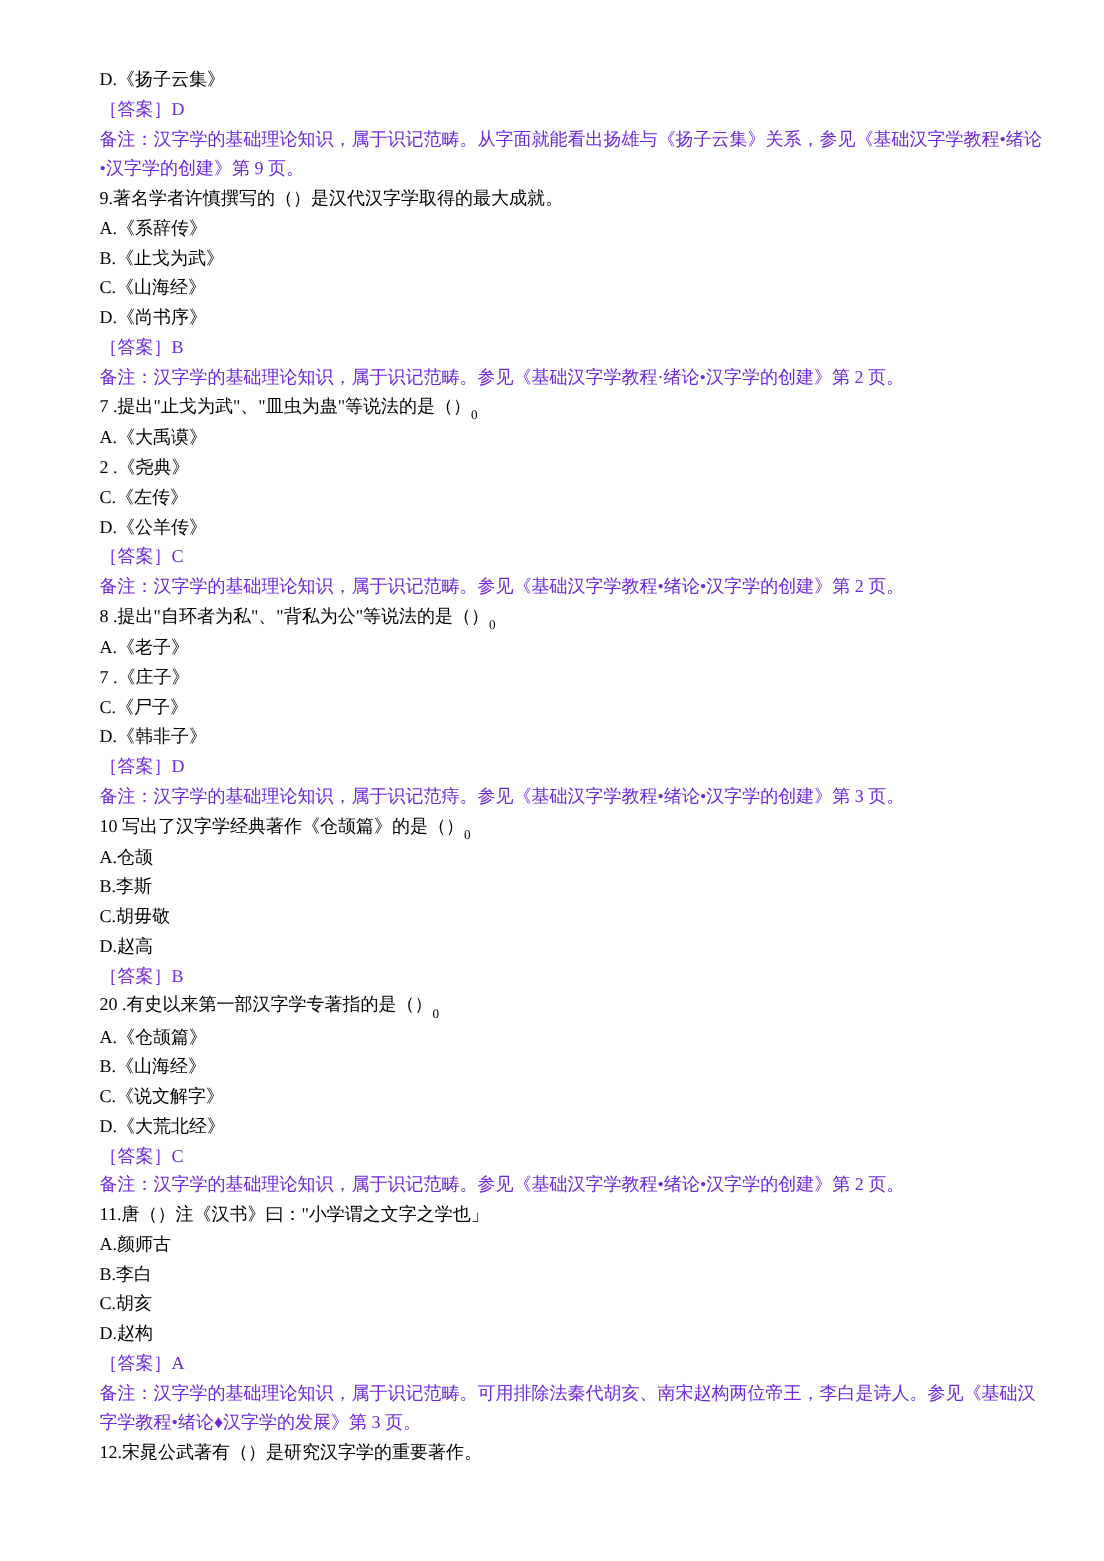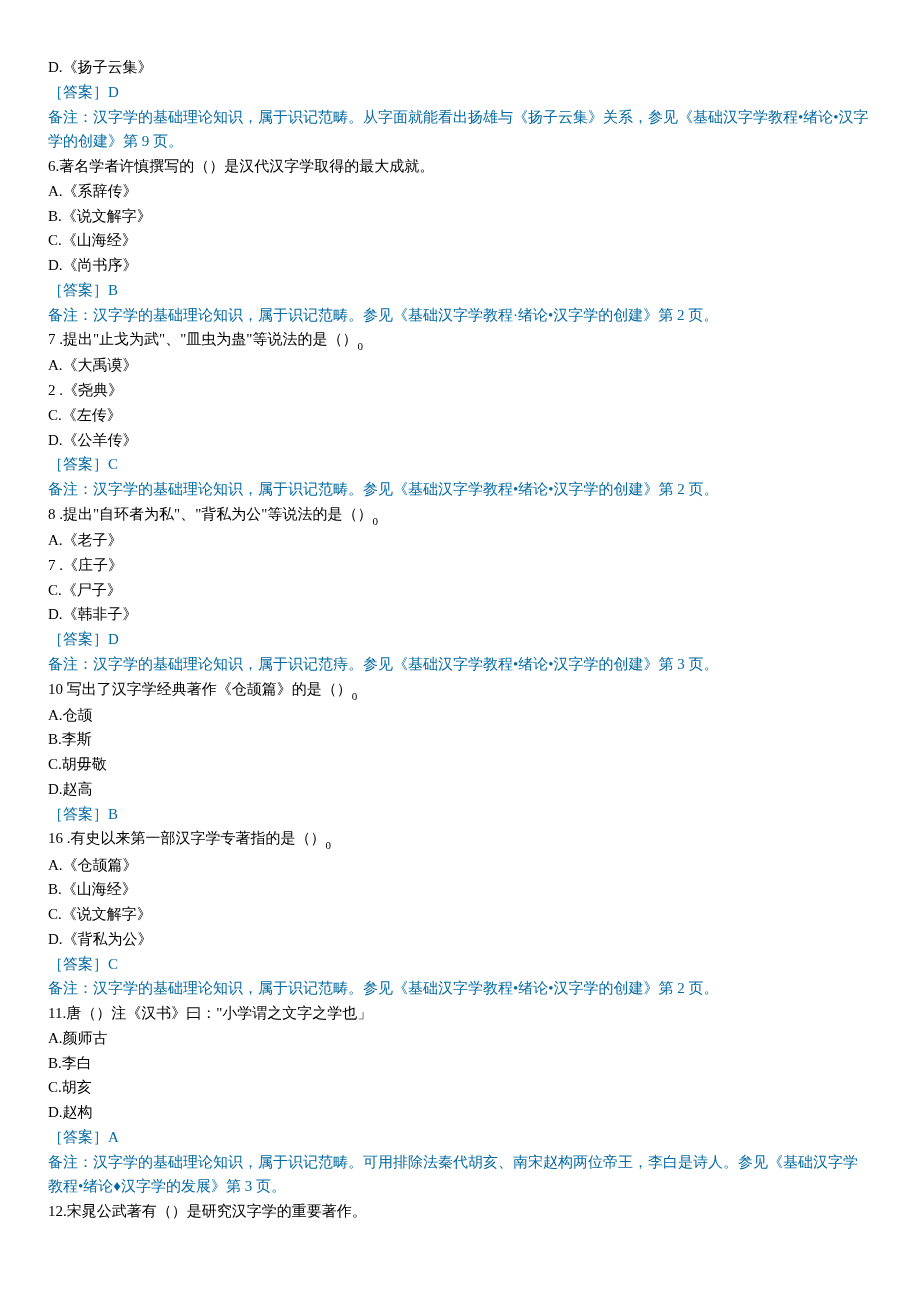--- a/index.html
+++ b/index.html
@@ -8,41 +8,42 @@
     line-height: 1.65;
     color: #000;
     background: #fff;
     margin: 0;
     padding: 55px 48px;
     width: 920px;
     box-sizing: border-box;
   }
   .line {
     display: block;
+    margin-left: 35px;
   }
   .red {
-    color: #0369a1;
+    color: #6d28d9;
   }
   .sub {
     font-size: 11px;
     vertical-align: sub;
     position: relative;
     top: 2px;
   }
 </style>
 </head>
 <body>
 
 <span class="line">D.《扬子云集》</span>
 <span class="line red">［答案］D</span>
 <span class="line red">备注：汉字学的基础理论知识，属于识记范畴。从字面就能看出扬雄与《扬子云集》关系，参见《基础汉字学教程•绪论•汉字学的创建》第 9 页。</span>
 
-<span class="line">6.著名学者许慎撰写的（）是汉代汉字学取得的最大成就。</span>
+<span class="line">9.著名学者许慎撰写的（）是汉代汉字学取得的最大成就。</span>
 <span class="line">A.《系辞传》</span>
-<span class="line">B.《说文解字》</span>
+<span class="line">B.《止戈为武》</span>
 <span class="line">C.《山海经》</span>
 <span class="line">D.《尚书序》</span>
 <span class="line red">［答案］B</span>
 <span class="line red">备注：汉字学的基础理论知识，属于识记范畴。参见《基础汉字学教程·绪论•汉字学的创建》第 2 页。</span>
 
 <span class="line"><span>7 .提出"止戈为武"、"皿虫为蛊"等说法的是（）</span><span class="sub">0</span></span>
 <span class="line">A.《大禹谟》</span>
 <span class="line">2 .《尧典》</span>
 <span class="line">C.《左传》</span>
 <span class="line">D.《公羊传》</span>
@@ -57,25 +58,25 @@
 <span class="line red">［答案］D</span>
 <span class="line red">备注：汉字学的基础理论知识，属于识记范痔。参见《基础汉字学教程•绪论•汉字学的创建》第 3 页。</span>
 
 <span class="line"><span>10 写出了汉字学经典著作《仓颉篇》的是（）</span><span class="sub">0</span></span>
 <span class="line">A.仓颉</span>
 <span class="line">B.李斯</span>
 <span class="line">C.胡毋敬</span>
 <span class="line">D.赵高</span>
 <span class="line red">［答案］B</span>
 
-<span class="line"><span>16 .有史以来第一部汉字学专著指的是（）</span><span class="sub">0</span></span>
+<span class="line"><span>20 .有史以来第一部汉字学专著指的是（）</span><span class="sub">0</span></span>
 <span class="line">A.《仓颉篇》</span>
 <span class="line">B.《山海经》</span>
 <span class="line">C.《说文解字》</span>
-<span class="line">D.《背私为公》</span>
+<span class="line">D.《大荒北经》</span>
 <span class="line red">［答案］C</span>
 <span class="line red">备注：汉字学的基础理论知识，属于识记范畴。参见《基础汉字学教程•绪论•汉字学的创建》第 2 页。</span>
 
 <span class="line">11.唐（）注《汉书》曰："小学谓之文字之学也」</span>
 <span class="line">A.颜师古</span>
 <span class="line">B.李白</span>
 <span class="line">C.胡亥</span>
 <span class="line">D.赵构</span>
 <span class="line red">［答案］A</span>
 <span class="line red">备注：汉字学的基础理论知识，属于识记范畴。可用排除法秦代胡亥、南宋赵构两位帝王，李白是诗人。参见《基础汉字学教程•绪论♦汉字学的发展》第 3 页。</span>

